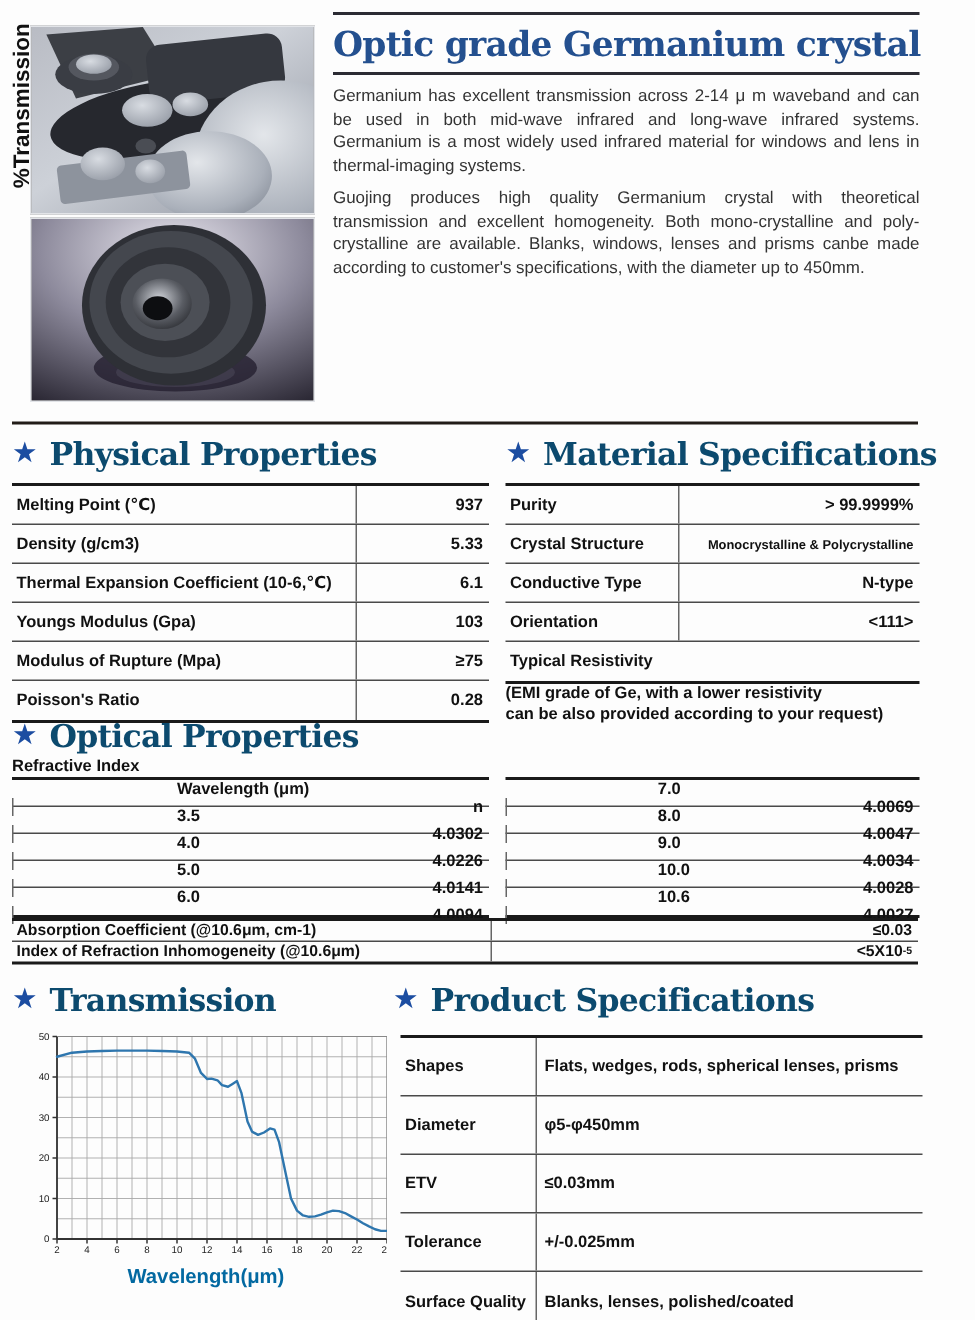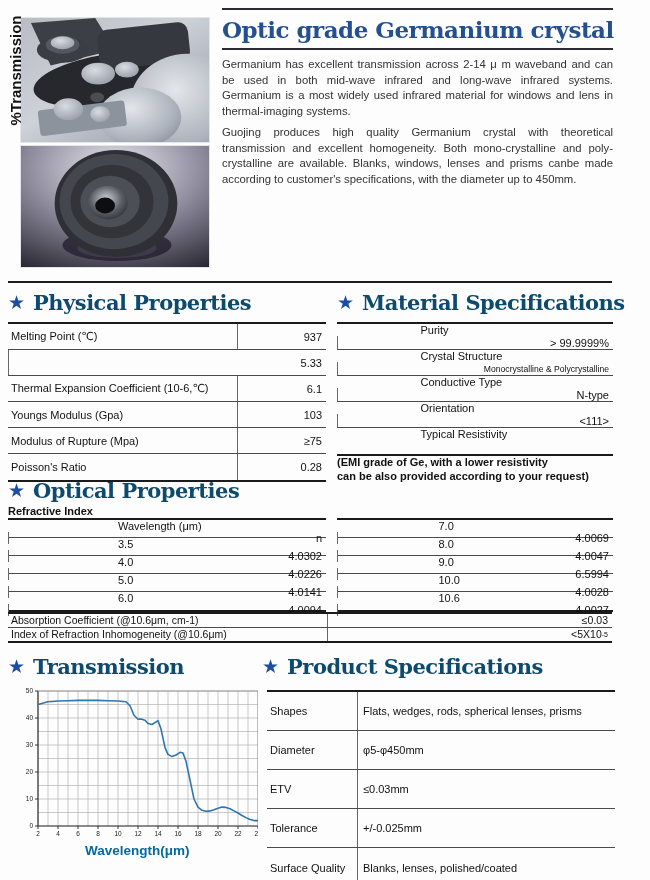--- a/index.html
+++ b/index.html
@@ -32,30 +32,30 @@
   
   .sechead { display:flex; align-items:center; gap:8px; }
   .star { color:#1c4da1; font-size:19px; line-height:1; }
   .sechead .txt {
     font-family:"DejaVu Serif","Liberation Serif",serif; font-weight:bold;
     font-size:21px; color:#0c4a6e; letter-spacing:-0.5px; white-space:nowrap;
   }
 
   
   .tbl { border-top:2px solid #1a1a1a; border-bottom:2px solid #1a1a1a; }
-  .trow { display:flex; align-items:center; border-bottom:1px solid #4a4a4a; font-weight:normal; }
+  .trow { display:flex; align-items:center; border-bottom:1px solid #4a4a4a; font-weight:bold; }
   .trow:last-child { border-bottom:none; }
   .trow .lbl { padding-left:3px; }
   .trow .val { flex:1; text-align:right; padding-right:4px; border-left:1px solid #666; align-self:stretch; display:flex; align-items:center; justify-content:flex-end; }
   .trow .val.left { justify-content:flex-start; text-align:left; padding-left:5px; }
 
   .phys { position:absolute; left:8px;  top:322px; width:318px; font-size:11px; }
   .phys .trow { height:26px; } .phys .lbl { width:229px; }
   .mat  { position:absolute; left:337px; top:322px; width:276px; font-size:11px; }
-  .mat .trow { height:26px;flex-direction:column; } .mat .lbl { width:115px; }
+  .mat .trow { height:26px; } .mat .lbl { width:115px; }
   .mat .val.small { font-size:8.6px; }
   .mat-note { position:absolute; left:337px; top:456px; width:280px; font-size:11px; font-weight:bold; line-height:1.25; }
 
   .head-phys { position:absolute; left:8px;  top:290px; }
   .head-mat  { position:absolute; left:337px; top:290px; }
   .head-opt  { position:absolute; left:8px;  top:478px; }
   .subhead   { position:absolute; left:8px;  top:505px; font-size:11px; font-weight:bold; }
 
   .refrL { position:absolute; left:8px;   top:518px; width:318px; font-size:11px; }
   .refrR { position:absolute; left:337px; top:518px; width:276px; font-size:11px; }
@@ -161,20 +161,21 @@
   <div class="sechead head-phys">
     <span class="star">★</span>
     <span class="txt">Physical Properties</span>
   </div>
   <div class="tbl phys" id="physTbl">
       <div class="trow">
         <span class="lbl">Melting Point (℃)</span>
         <span class="val">937</span>
       </div>
       <div class="trow">
+        <span class="lbl">Density (g/cm3)</span>
         <span class="val">5.33</span>
       </div>
       <div class="trow">
         <span class="lbl">Thermal Expansion Coefficient (10-6,℃)</span>
         <span class="val">6.1</span>
       </div>
       <div class="trow">
         <span class="lbl">Youngs Modulus (Gpa)</span>
         <span class="val">103</span>
       </div>
@@ -249,21 +250,21 @@
       <div class="trow">
         <span class="lbl">7.0</span>
         <span class="val">4.0069</span>
       </div>
       <div class="trow">
         <span class="lbl">8.0</span>
         <span class="val">4.0047</span>
       </div>
       <div class="trow">
         <span class="lbl">9.0</span>
-        <span class="val">6.5994</span>
+        <span class="val">4.0034</span>
       </div>
       <div class="trow">
         <span class="lbl">10.0</span>
         <span class="val">4.0028</span>
       </div>
       <div class="trow">
         <span class="lbl">10.6</span>
         <span class="val">4.0027</span>
       </div>
     </div>

